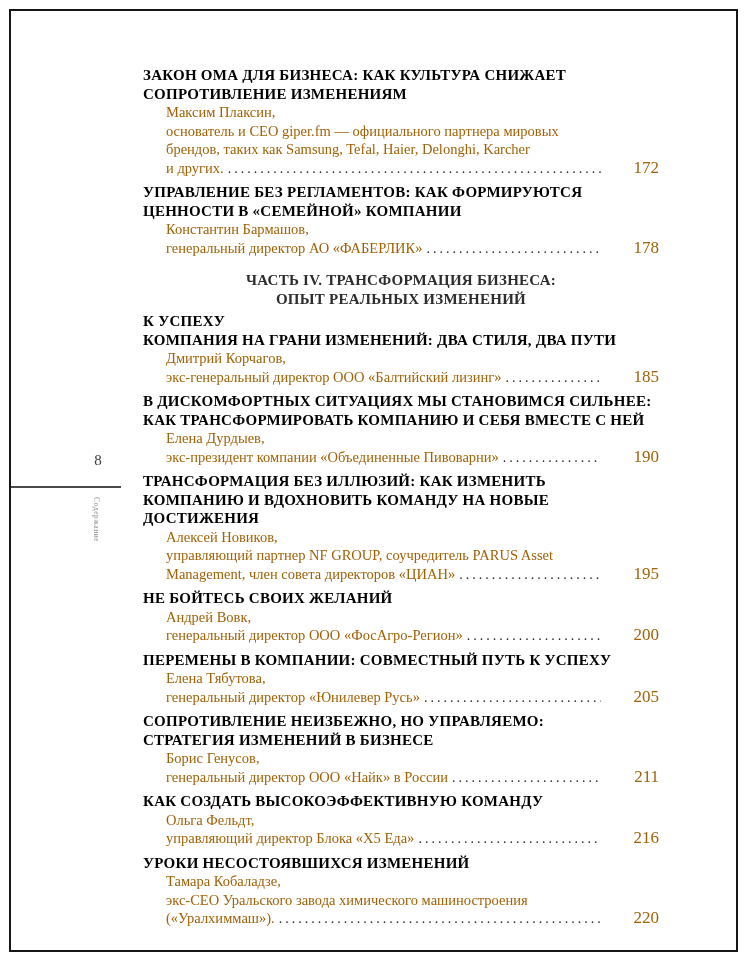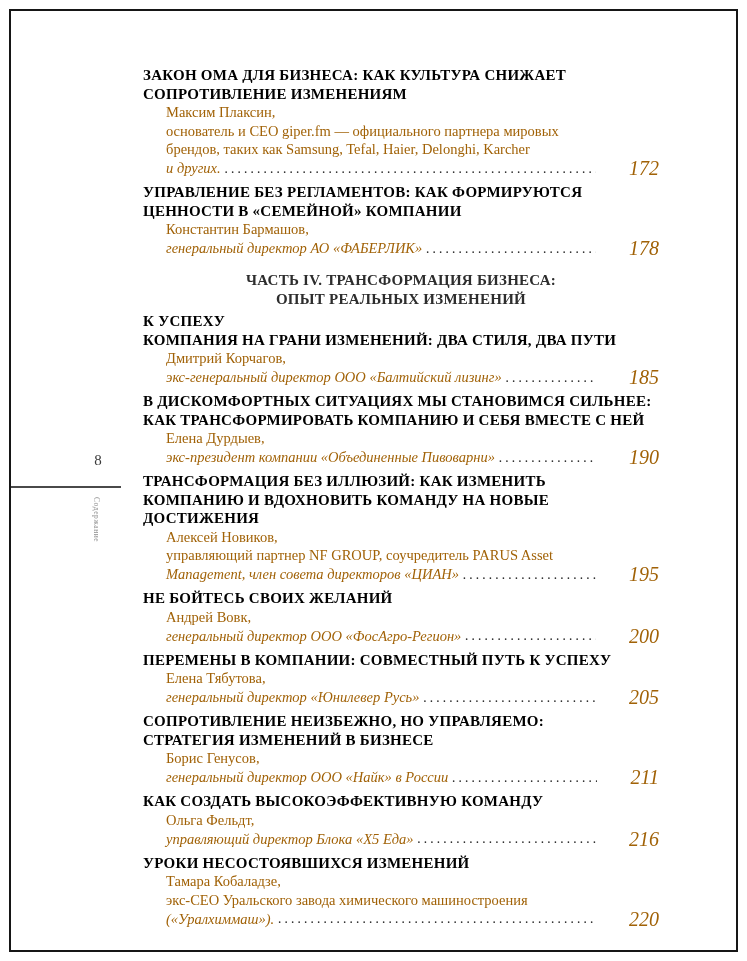--- a/index.html
+++ b/index.html
@@ -62,38 +62,37 @@
   }
   .entry-author, .entry-detail {
     margin-left: 23px;
     font-size: 14.5px;
     line-height: 18.5px;
     color: #a16207;
   }
   .entry-detail-text { white-space: nowrap; }
   .leader-row {
     display: flex;
-    align-items: center;
-    font-style: italic;
+    align-items: flex-start;
   }
   .leader {
     flex: 1;
     overflow: hidden;
     white-space: nowrap;
     margin: 0 3px 0 4px;
     min-width: 12px;
   }
   .leader::after {
     content: "........................................................................................................................";
     font-size: 14px;
     letter-spacing: 3px;
     color: #2d2d2d;
   }
   .page-ref {
-    font-size: 20px;
+    font-size: 17px;
     white-space: nowrap;
     margin-left: 30px;
   }
   .part-heading {
     text-align: center;
     font-weight: bold;
     font-size: 15px;
     line-height: 18.5px;
     letter-spacing: 0.25px;
     margin: 13px 0 4px 0;

